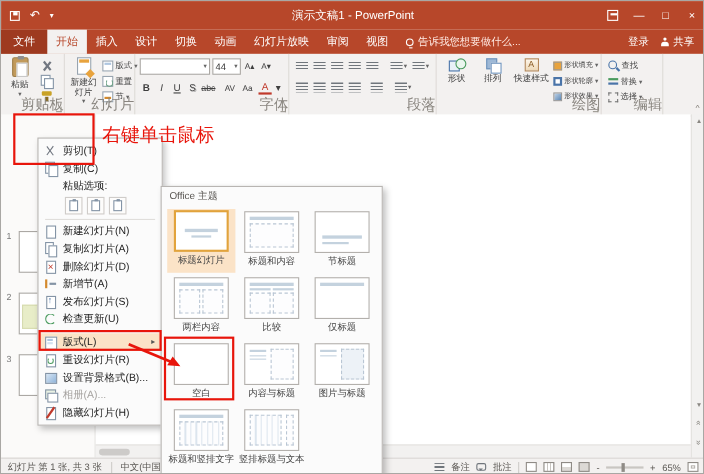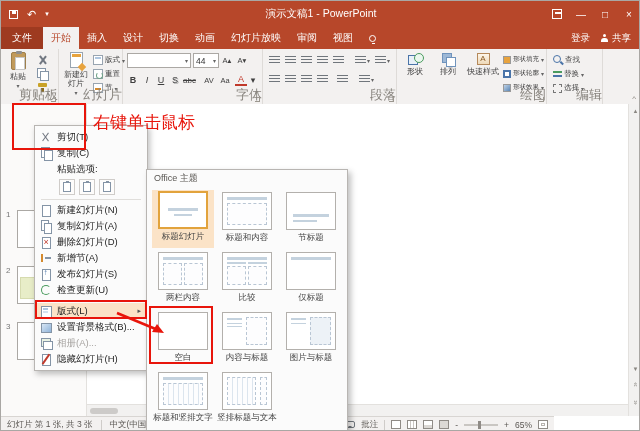--- a/index.html
+++ b/index.html
@@ -98,21 +98,21 @@
 .s2img{position:absolute;left:2px;top:10px;width:30px;height:22px;background:#E8EDC8;border:1px solid #D6DBAF}
 .s2line{position:absolute;left:36px;top:14px;width:22px;height:2px;background:#D9D6D2}
 .canvas{position:absolute;left:86px;top:103px;width:541px;height:300px;background:#fff}
 .hscroll{position:absolute;left:86px;top:403px;width:541px;height:12px;background:#F2F1F0;border-top:1px solid #E3E1DE}
 .hthumb{position:absolute;left:3px;top:3px;width:28px;height:6px;background:#CDCBC9;border-radius:3px}
 .vscroll{position:absolute;left:627px;top:103px;width:13px;height:312px;background:#F2F1F0;border-left:1px solid #E3E1DE;color:#8A8782}
 .varrow{position:absolute;left:0;width:13px;height:13px;display:flex;align-items:center;justify-content:center;font-size:6px}
 .rot90{transform:rotate(90deg);display:inline-block;font-size:8px}
 
 
-.statusbar{position:absolute;left:0;top:415px;width:553px;height:16px;background:#F3F1F0;border-top:1px solid #D8D5D2;display:flex;align-items:center;font-size:8.5px;color:#5A5753;padding:0 6px;gap:8px}
+.statusbar{position:absolute;left:0;top:415px;width:640px;height:16px;background:#F3F1F0;border-top:1px solid #D8D5D2;display:flex;align-items:center;font-size:8.5px;color:#5A5753;padding:0 6px;gap:8px}
 .sb-right{margin-left:auto;display:flex;align-items:center;gap:6px}
 .sb-div{width:1px;height:10px;background:#CFCCC9}
 .vic{width:10px;height:9px;border:1px solid #8F8B86;background:#fff;flex:0 0 auto}
 .vic.p2{background:linear-gradient(#fff 55%,#DCD9D5 55%)}
 .vic.p3{background:repeating-linear-gradient(90deg,#fff 0 2px,#C8C5C1 2px 3px)}
 .vic.p4{background:#DCD9D5}
 .ic-noteslines{width:9px;height:8px;background:repeating-linear-gradient(to bottom,#70767C 0 1px,transparent 1px 3px);flex:0 0 auto}
 .ic-commentbubble{width:9px;height:7px;border:1px solid #70767C;border-radius:2px;position:relative;flex:0 0 auto}
 .ic-commentbubble::after{content:"";position:absolute;left:1px;bottom:-3px;width:0;height:0;border:2px solid transparent;border-top-color:#70767C}
 .zoomtrack{width:34px;height:2px;background:#C9C6C2;position:relative}
@@ -200,20 +200,21 @@
     <div class="tab tab-active">开始</div>
     <div class="tab">插入</div>
     <div class="tab">设计</div>
     <div class="tab">切换</div>
     <div class="tab">动画</div>
     <div class="tab">幻灯片放映</div>
     <div class="tab">审阅</div>
     <div class="tab">视图</div>
     <div class="tellme">
       <span class="ic-bulb"></span>
+      <span>告诉我您想要做什么...</span>
     </div>
     <div class="tabrow-right">
       <span>登录</span>
       <span style="display:flex;align-items:center;gap:3px">
         <span class="ic-person"></span>
         <span>共享</span>
       </span>
     </div>
   </div>
 
@@ -479,20 +480,24 @@
         <span class="mi mi-upd"></span>
         <span>检查更新(U)</span>
       </div>
     <div class="cm-sep"></div>
     <div class="cm-item hl">
         <span class="mi mi-lay"></span>
         <span>版式(L)</span>
         <span class="cm-sub">▸</span>
       </div>
     <div class="cm-item">
+        <span class="mi mi-rst"></span>
+        <span>重设幻灯片(R)</span>
+      </div>
+    <div class="cm-item">
         <span class="mi mi-bgf"></span>
         <span>设置背景格式(B)...</span>
       </div>
     <div class="cm-item dis">
         <span class="mi mi-alb"></span>
         <span>相册(A)...</span>
       </div>
     <div class="cm-item">
         <span class="mi mi-hid"></span>
         <span>隐藏幻灯片(H)</span>

